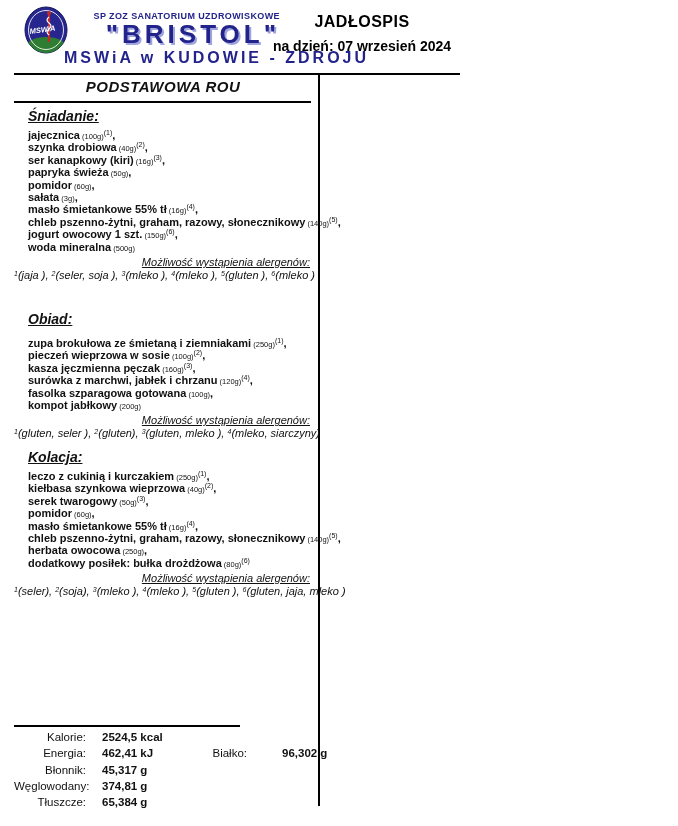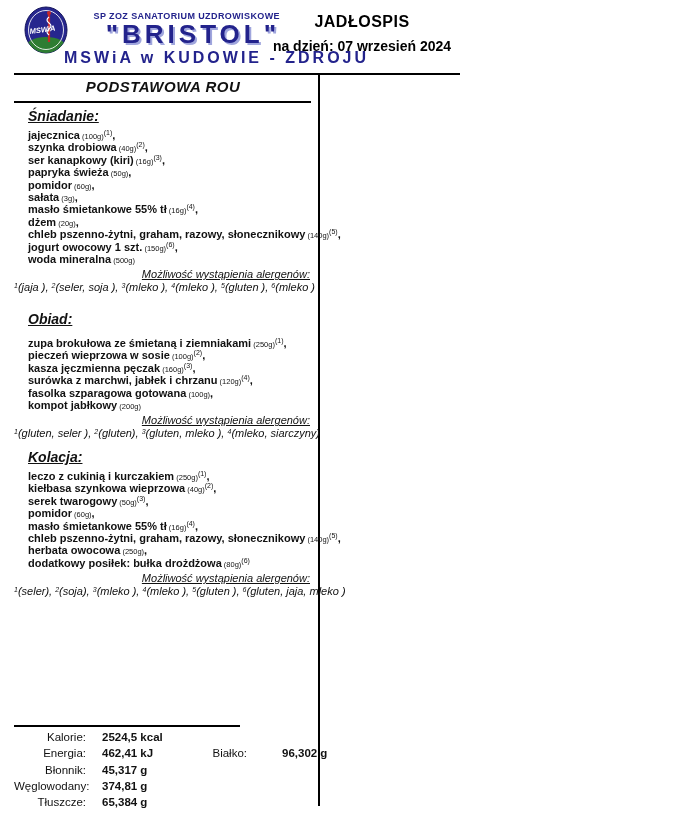--- a/index.html
+++ b/index.html
@@ -101,21 +101,20 @@
 
   <div id="meal-sections">
       <section class="meal-section"><div class="meal-heading">Śniadanie:</div><div class="items">
           <div class="item"><span class="item-name">jajecznica</span><span class="portion">&nbsp;(100g)</span><span class="supn">(1)</span><span class="sep">,</span></div>
           <div class="item"><span class="item-name">szynka drobiowa</span><span class="portion">&nbsp;(40g)</span><span class="supn">(2)</span><span class="sep">,</span></div>
           <div class="item"><span class="item-name">ser kanapkowy (kiri)</span><span class="portion">&nbsp;(16g)</span><span class="supn">(3)</span><span class="sep">,</span></div>
           <div class="item"><span class="item-name">papryka świeża</span><span class="portion">&nbsp;(50g)</span><span class="sep">,</span></div>
           <div class="item"><span class="item-name">pomidor</span><span class="portion">&nbsp;(60g)</span><span class="sep">,</span></div>
           <div class="item"><span class="item-name">sałata</span><span class="portion">&nbsp;(3g)</span><span class="sep">,</span></div>
           <div class="item"><span class="item-name">masło śmietankowe 55% tł</span><span class="portion">&nbsp;(16g)</span><span class="supn">(4)</span><span class="sep">,</span></div>
-          <div class="item"><span class="item-name">dżem</span><span class="portion">&nbsp;(20g)</span><span class="sep">,</span></div>
           <div class="item"><span class="item-name">chleb pszenno-żytni, graham, razowy, słonecznikowy</span><span class="portion">&nbsp;(140g)</span><span class="supn">(5)</span><span class="sep">,</span></div>
           <div class="item"><span class="item-name">jogurt owocowy 1 szt.</span><span class="portion">&nbsp;(150g)</span><span class="supn">(6)</span><span class="sep">,</span></div>
           <div class="item"><span class="item-name">woda mineralna</span><span class="portion">&nbsp;(500g)</span></div>
         </div><div class="allergen-block">
           <div class="allergen-heading"><span class="allergen-heading-text">Możliwość wystąpienia alergenów:</span></div>
           <div class="allergen-list"><span class="supn">1</span><span>(jaja ), </span><span class="supn">2</span><span>(seler, soja ), </span><span class="supn">3</span><span>(mleko ), </span><span class="supn">4</span><span>(mleko ), </span><span class="supn">5</span><span>(gluten ), </span><span class="supn">6</span><span>(mleko )</span></div>
         </div></section>
       <section class="meal-section"><div class="meal-heading">Obiad:</div><div class="items">
           <div class="item"><span class="item-name">zupa brokułowa ze śmietaną i ziemniakami</span><span class="portion">&nbsp;(250g)</span><span class="supn">(1)</span><span class="sep">,</span></div>
           <div class="item"><span class="item-name">pieczeń wieprzowa w sosie</span><span class="portion">&nbsp;(100g)</span><span class="supn">(2)</span><span class="sep">,</span></div>

